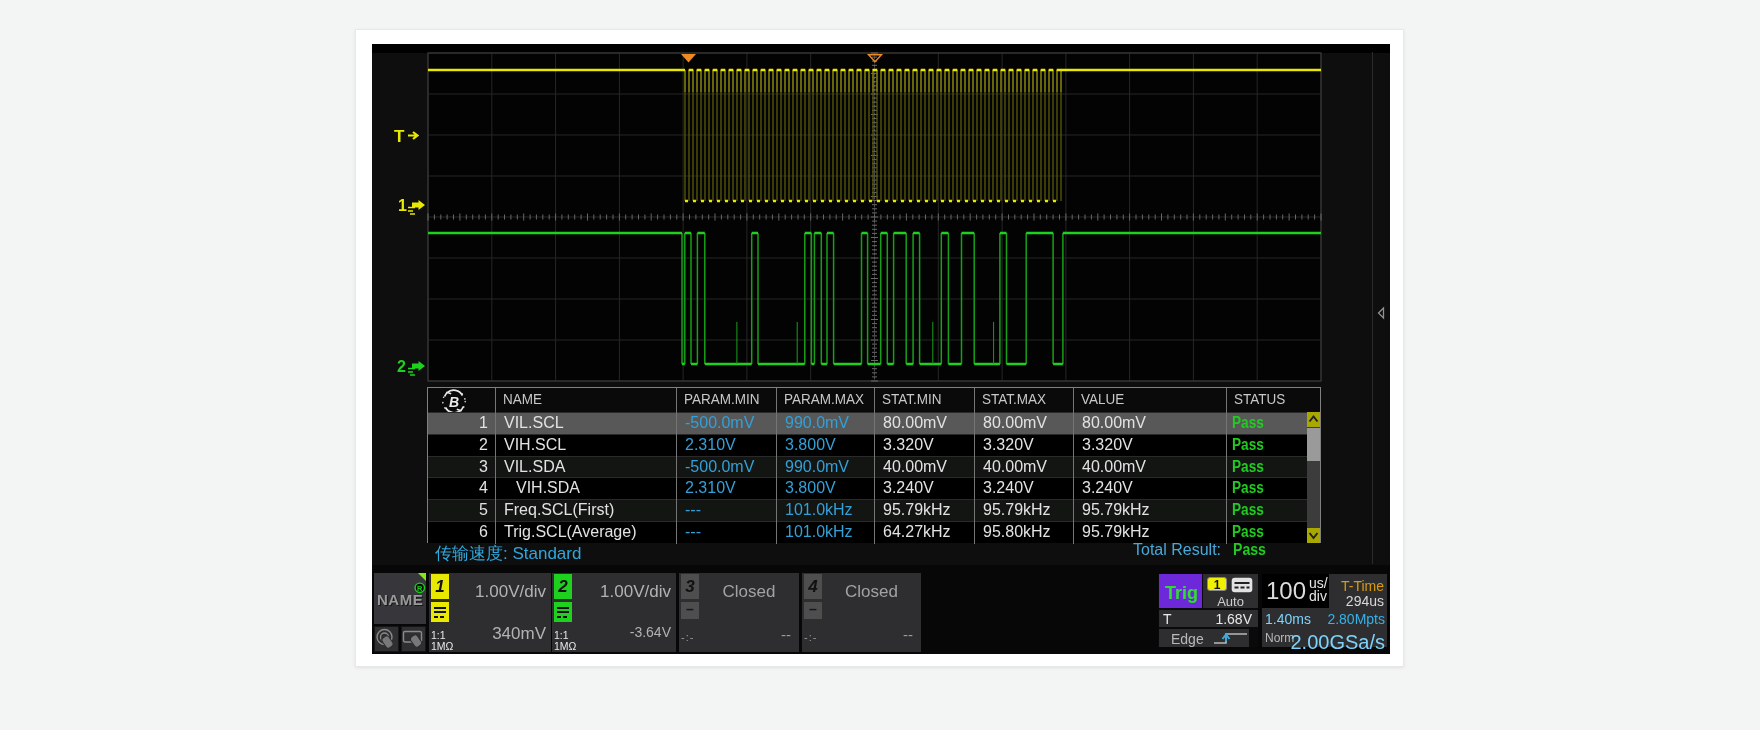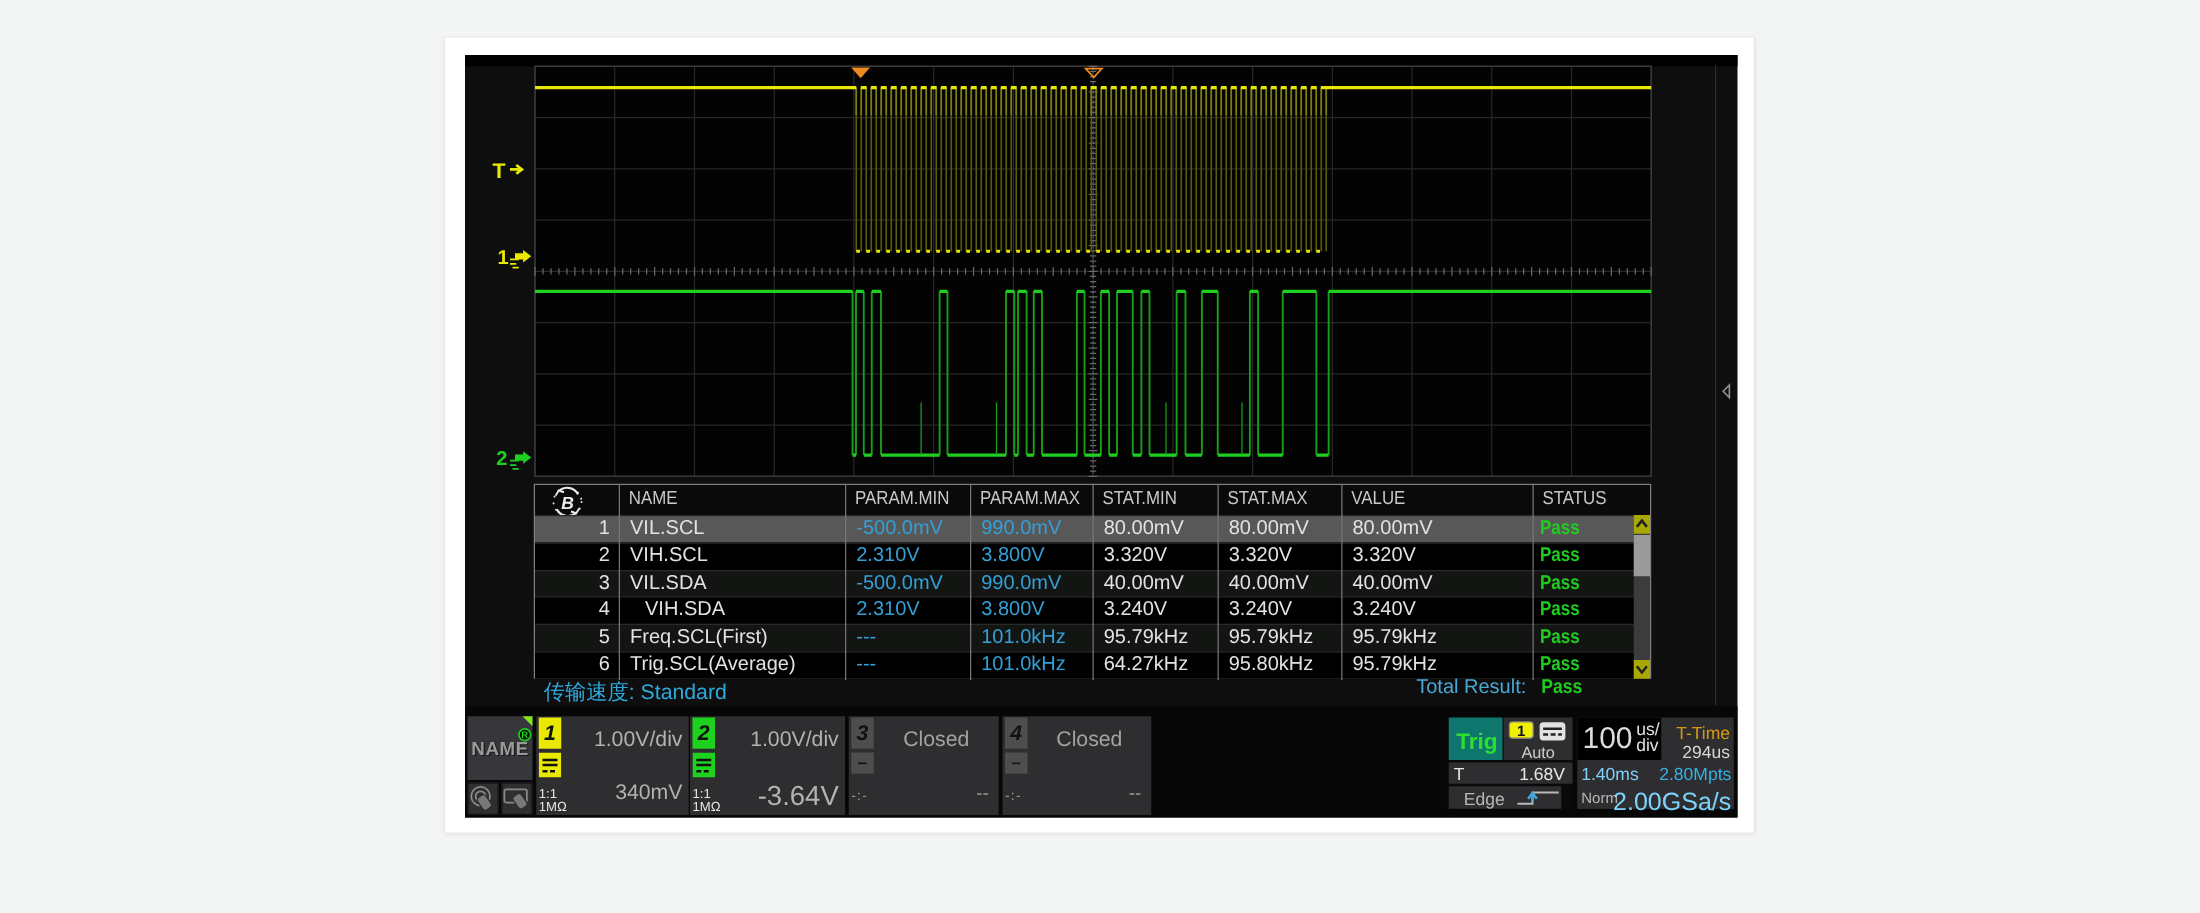--- a/index.html
+++ b/index.html
@@ -166,38 +166,38 @@
         </div>
 <div style="position:absolute;left:180px;top:8px;width:124px;height:79px;background:#2e2e30">
           <div style="position:absolute;left:2px;top:1px;width:18px;height:25px;background:#1fd11f;color:#111;font-size:17px;font-weight:bold;font-style:italic;text-align:center;line-height:25px">2</div>
           <svg width="18" height="20" style="position:absolute;left:2px;top:29px">
             <rect width="18" height="20" fill="#1fd11f"></rect>
             <path d="M3 6 H15 M3 10 H15" stroke="#111" stroke-width="2"></path>
             <path d="M3 15 H7 M9 15 H13" stroke="#111" stroke-width="2"></path>
           </svg>
           <div style="position:absolute;left:2px;top:57px;font-size:10.5px;color:#e8e8e8;line-height:11px">1:1<br>1MΩ</div>
           <div style="position:absolute;right:5px;top:9px;font-size:17px;color:#b2b2b2">1.00V/div</div>
-          <div style="position:absolute;right:5px;top:51px;font-size:22px;color:#b2b2b2">-3.64V</div>
+          <div style="position:absolute;right:5px;top:51px;font-size:14px;color:#b2b2b2">-3.64V</div>
         </div>
 <div style="position:absolute;left:307px;top:8px;width:120px;height:79px;background:#2e2e30">
           <div style="position:absolute;left:2px;top:1px;width:18px;height:25px;background:#4e4e4e;color:#111;font-size:17px;font-weight:bold;font-style:italic;text-align:center;line-height:25px">3</div>
           <div style="position:absolute;left:2px;top:29px;width:18px;height:17px;background:#4e4e4e;color:#161616;font-size:14px;font-weight:bold;text-align:center;line-height:15px">–</div>
           <div style="position:absolute;left:2px;top:58px;font-size:11px;color:#9a9a9a;letter-spacing:1px">-:-</div>
           <div style="position:absolute;left:26px;top:9px;width:88px;text-align:center;font-size:17px;color:#a2a2a2">Closed</div>
           <div style="position:absolute;right:8px;top:53px;font-size:15px;color:#9a9a9a">--</div>
         </div>
 <div style="position:absolute;left:430px;top:8px;width:119px;height:79px;background:#2e2e30">
           <div style="position:absolute;left:2px;top:1px;width:18px;height:25px;background:#4e4e4e;color:#111;font-size:17px;font-weight:bold;font-style:italic;text-align:center;line-height:25px">4</div>
           <div style="position:absolute;left:2px;top:29px;width:18px;height:17px;background:#4e4e4e;color:#161616;font-size:14px;font-weight:bold;text-align:center;line-height:15px">–</div>
           <div style="position:absolute;left:2px;top:58px;font-size:11px;color:#9a9a9a;letter-spacing:1px">-:-</div>
           <div style="position:absolute;left:26px;top:9px;width:87px;text-align:center;font-size:17px;color:#a2a2a2">Closed</div>
           <div style="position:absolute;right:8px;top:53px;font-size:15px;color:#9a9a9a">--</div>
         </div>
 <div style="position:absolute;left:786px;top:9px;width:100px;height:73px;background:#0a0a0a">
-<div style="position:absolute;left:1px;top:0;width:43px;height:34px;background:#0f766e">
+<div style="position:absolute;left:1px;top:0;width:43px;height:34px;background:#6d28d9">
             <div style="position:absolute;left:6px;top:9px;font-size:18px;font-weight:bold;color:#2ee02e">Trig</div>
           </div>
 <div style="position:absolute;left:45px;top:0;width:55px;height:34px;background:#2e2e30">
   <div style="position:absolute;left:4px;top:3px;width:20px;height:14px;background:#f0f000;border-radius:3px;border:1px solid #888;color:#111;font-size:12px;font-weight:bold;text-align:center;line-height:14px">1</div>
   <svg width="22" height="16" style="position:absolute;left:28px;top:3px">
               <rect x="0.7" y="0.7" width="20.6" height="14.6" rx="3" fill="#e2e2e2"></rect>
               <path d="M3.5 6 H18.5" stroke="#222" stroke-width="2"></path>
               <path d="M3.5 10.5 H7.5 M9.5 10.5 H13.5 M15.5 10.5 H18.5" stroke="#222" stroke-width="2"></path>
             </svg>
   <div style="position:absolute;left:0;top:20px;width:100%;text-align:center;font-size:13px;color:#cdcdcd">Auto</div>

